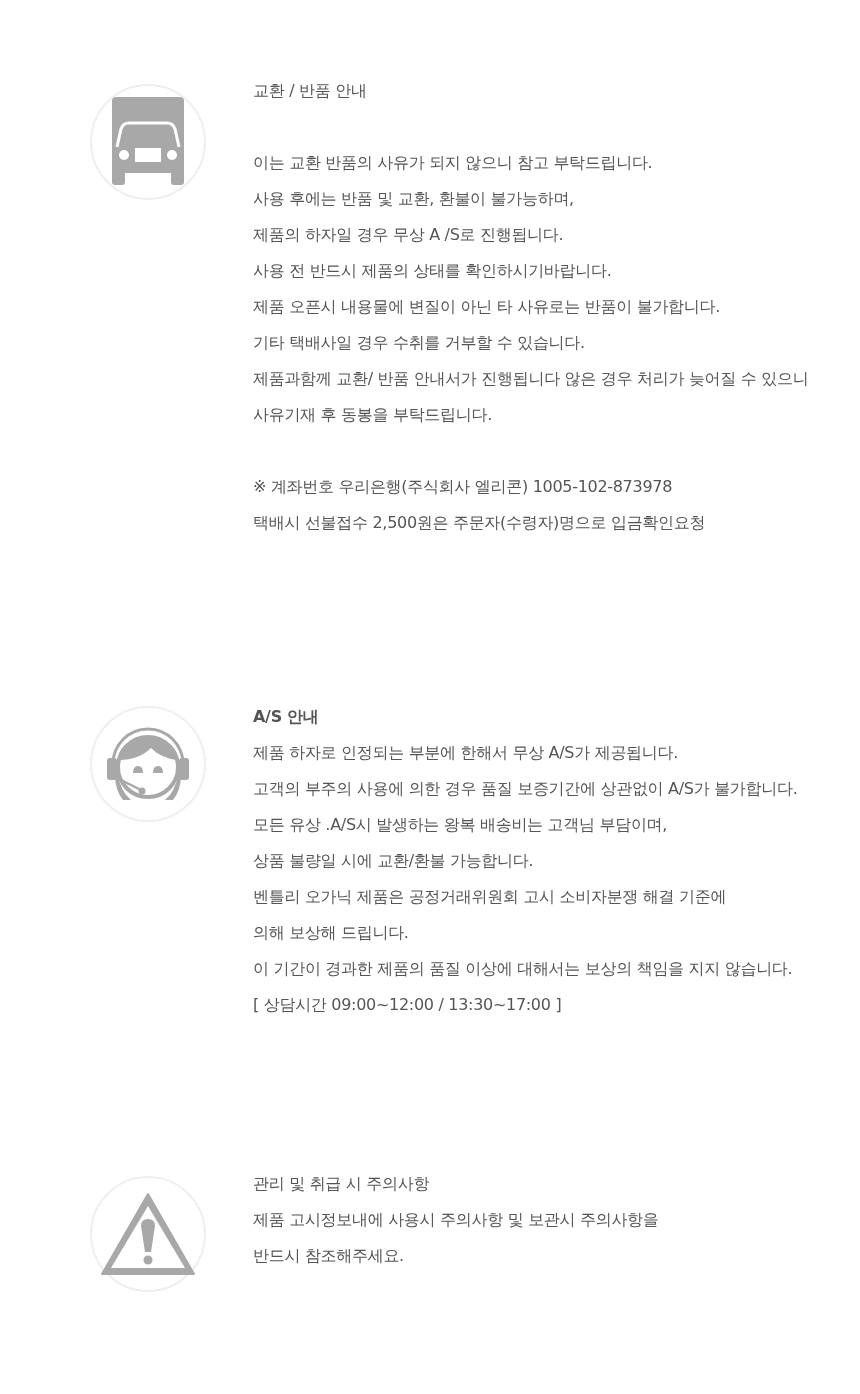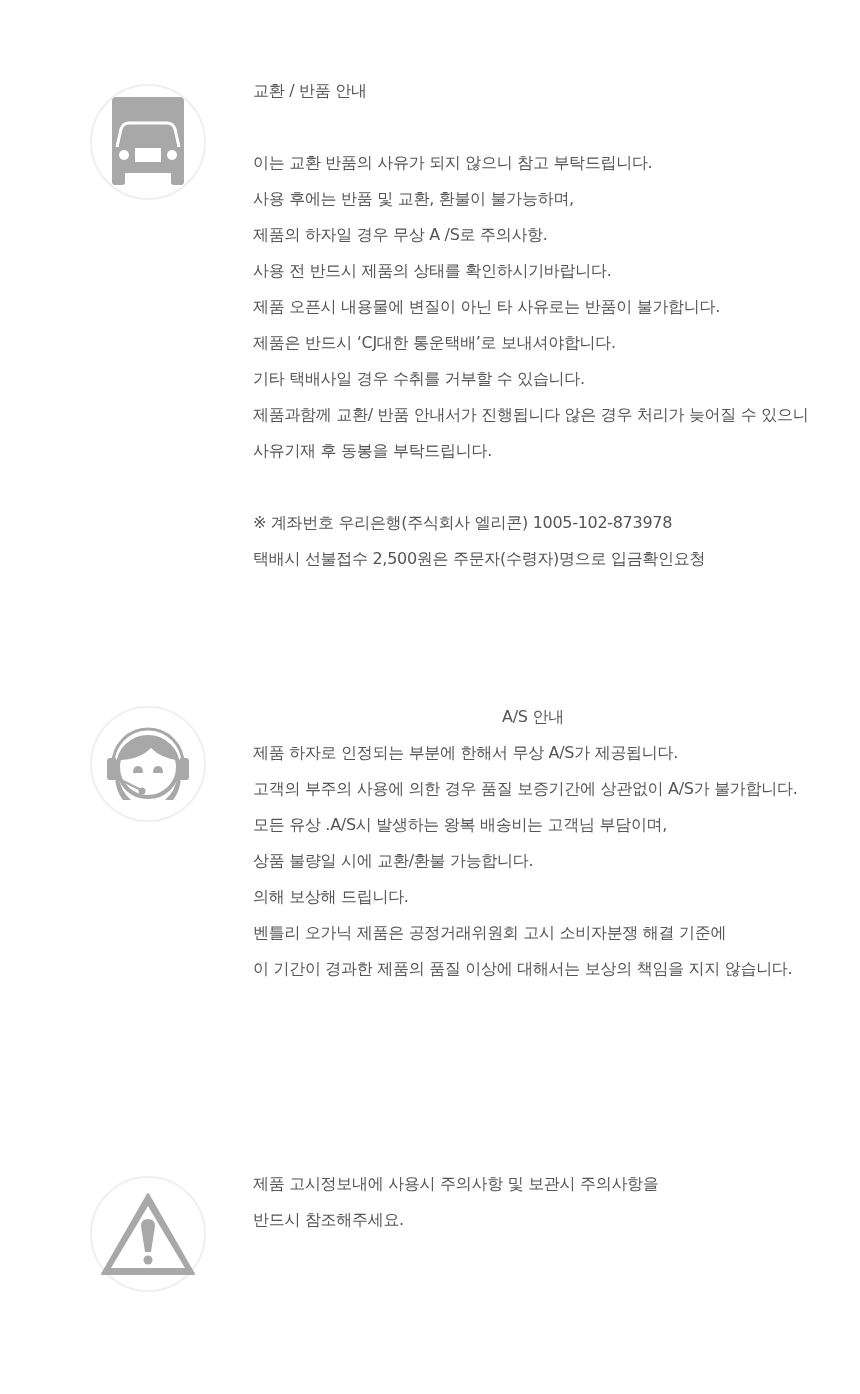--- a/index.html
+++ b/index.html
@@ -43,23 +43,22 @@
     }
     .line {
       font-size: 16px;
       line-height: 36px;
       height: 36px;
       white-space: nowrap;
       color: #555555;
       letter-spacing: -0.3px;
     }
     .line.title-bold {
-      font-weight: normal;
+      font-weight: bold;
       color: #555555;
-      text-align: center;
     }
     .spacer {
       height: 36px;
     }
   </style>
 </head>
 <body>
 
 <div class="section" style="top:0;">
   <div class="icon-circle" style="top:84px;">
@@ -79,24 +78,23 @@
       <rect x="1" y="72" width="13" height="16" rx="3" fill="#a8a8a8"></rect>
       <rect x="60" y="72" width="13" height="16" rx="3" fill="#a8a8a8"></rect>
     </svg>
   </div>
 
   <div class="text-block" style="top:73px;">
     <div class="line">교환 / 반품 안내</div>
     <div class="spacer"></div>
     <div class="line">이는 교환 반품의 사유가 되지 않으니 참고 부탁드립니다.</div>
     <div class="line">사용 후에는 반품 및 교환, 환불이 불가능하며,</div>
-    <div class="line">제품의 하자일 경우 무상 A  /S로 주의사항.</div>
+    <div class="line">제품의 하자일 경우 무상 A  /S로 진행됩니다.</div>
     <div class="line">사용 전 반드시 제품의 상태를 확인하시기바랍니다.</div>
     <div class="line">제품 오픈시 내용물에 변질이 아닌 타 사유로는 반품이 불가합니다.</div>
-    <div class="line">제품은 반드시  ‘CJ대한 통운택배’로 보내셔야합니다.</div>
     <div class="line">기타 택배사일 경우 수취를 거부할 수 있습니다.</div>
     <div class="line">제품과함께 교환/ 반품 안내서가 진행됩니다 않은 경우 처리가 늦어질 수 있으니</div>
     <div class="line">사유기재 후 동봉을 부탁드립니다.</div>
     <div class="spacer"></div>
     <div class="line">※ 계좌번호 우리은행(주식회사 엘리콘) 1005-102-873978</div>
     <div class="line">택배시 선불접수 2,500원은 주문자(수령자)명으로 입금확인요청</div>
   </div>
 </div>
 
 <div class="section" style="top:0;">
@@ -122,37 +120,39 @@
       <circle cx="39" cy="71" r="3.5" fill="#a8a8a8"></circle>
     </svg>
   </div>
 
   <div class="text-block" style="top:699px;">
     <div class="line title-bold">A/S 안내</div>
     <div class="line">제품 하자로 인정되는 부분에 한해서 무상 A/S가 제공됩니다.</div>
     <div class="line">고객의 부주의 사용에 의한  경우 품질 보증기간에 상관없이 A/S가 불가합니다.</div>
     <div class="line">모든 유상 .A/S시 발생하는 왕복 배송비는 고객님 부담이며,</div>
     <div class="line">상품 불량일 시에 교환/환불 가능합니다.</div>
+    <div class="line">벤틀리 오가닉 제품은 공정거래위원회 고시 소비자분쟁 해결 기준에</div>
     <div class="line">의해 보상해 드립니다.</div>
-    <div class="line">벤틀리 오가닉 제품은 공정거래위원회 고시 소비자분쟁 해결 기준에</div>
     <div class="line">이 기간이 경과한 제품의 품질 이상에 대해서는 보상의 책임을 지지 않습니다.</div>
+    <div class="line">[ 상담시간 09:00~12:00 / 13:30~17:00 ]</div>
   </div>
 </div>
 
 <div class="section" style="top:0;">
   <div class="icon-circle" style="top:1176px;">
     <svg width="96" height="84" viewBox="0 0 96 84">
 
       <path d="M48 2 L94 82 L2 82 Z" fill="#a8a8a8" stroke="#a8a8a8" stroke-width="2" stroke-linejoin="round"></path>
 
       <path d="M48 14 L85 76 L11 76 Z" fill="#ffffff"></path>
 
       <path d="M41 34 Q41 27 48 27 Q55 27 55 34 L51 60 L45 60 Z" fill="#a8a8a8"></path>
 
       <circle cx="48" cy="68" r="4.5" fill="#a8a8a8"></circle>
     </svg>
   </div>
 
   <div class="text-block" style="top:1166px;">
+    <div class="line">관리 및 취급 시 주의사항</div>
     <div class="line">제품 고시정보내에 사용시 주의사항 및 보관시 주의사항을</div>
     <div class="line">반드시 참조해주세요.</div>
   </div>
 </div>
 
 </body></html>

